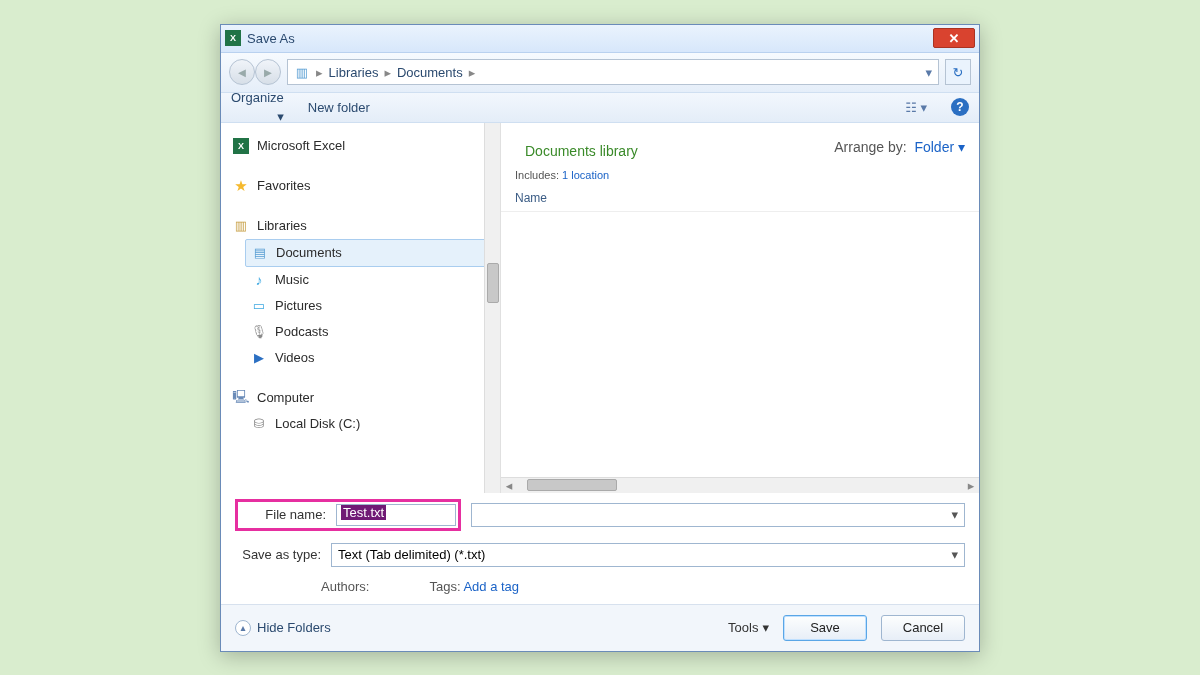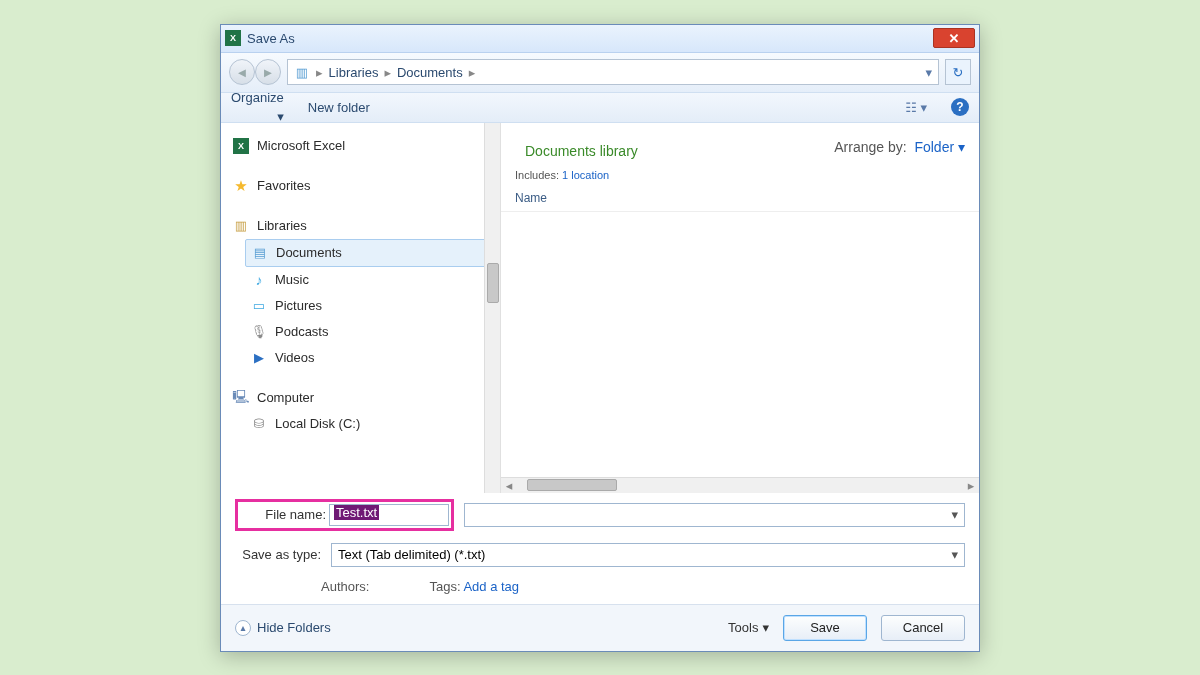--- a/index.html
+++ b/index.html
@@ -101,21 +101,21 @@
   .hscroll{height:16px;background:#f0f0f0;border-top:1px solid #ddd;display:flex;align-items:center;}
   .hscroll .tr{width:16px;text-align:center;color:#888;}
   .hscroll .track{flex:1;display:flex;}
   .hscroll .thumb{width:90px;height:12px;background:#c8c8c8;border:1px solid #aaa;border-radius:2px;margin-left:10px;}
   .formrow{display:flex;align-items:center;padding:6px 14px;gap:10px;}
   .formrow label{width:86px;text-align:right;color:#333;}
   .combo{flex:1;height:24px;border:1px solid #9fb6d0;background:#fff;display:flex;align-items:center;padding:0 6px;}
   .combo .val{flex:1;}
   .combo .dd{color:#555;}
   .filename-wrap{display:flex;align-items:center;}
-  .highlight{border:3px solid #e62fa0;padding:2px;display:flex;align-items:center;gap:3px;}
+  .highlight{border:3px solid #e62fa0;padding:2px;display:flex;align-items:center;gap:10px;}
   .filename-input{width:120px;height:22px;border:1px solid #9fb6d0;background:#fff;padding:0 4px;}
   .filename-input .seltext{background:#701a75;color:#fff;padding:0 2px;}
   .combo.full{flex:1;}
   .metarow{display:flex;padding:6px 14px 10px 100px;gap:60px;color:#555;}
   .metarow .tag a{color:#1b63c7;text-decoration:none;}
   .footer{
     border-top:1px solid #d7e1ee;background:#f2f6fb;padding:10px 14px;display:flex;align-items:center;gap:14px;
   }
   .hidefold{display:flex;align-items:center;gap:6px;color:#2b4a6f;}
   .hidefold .chev{width:16px;height:16px;border:1px solid #9fb6d0;border-radius:50%;

